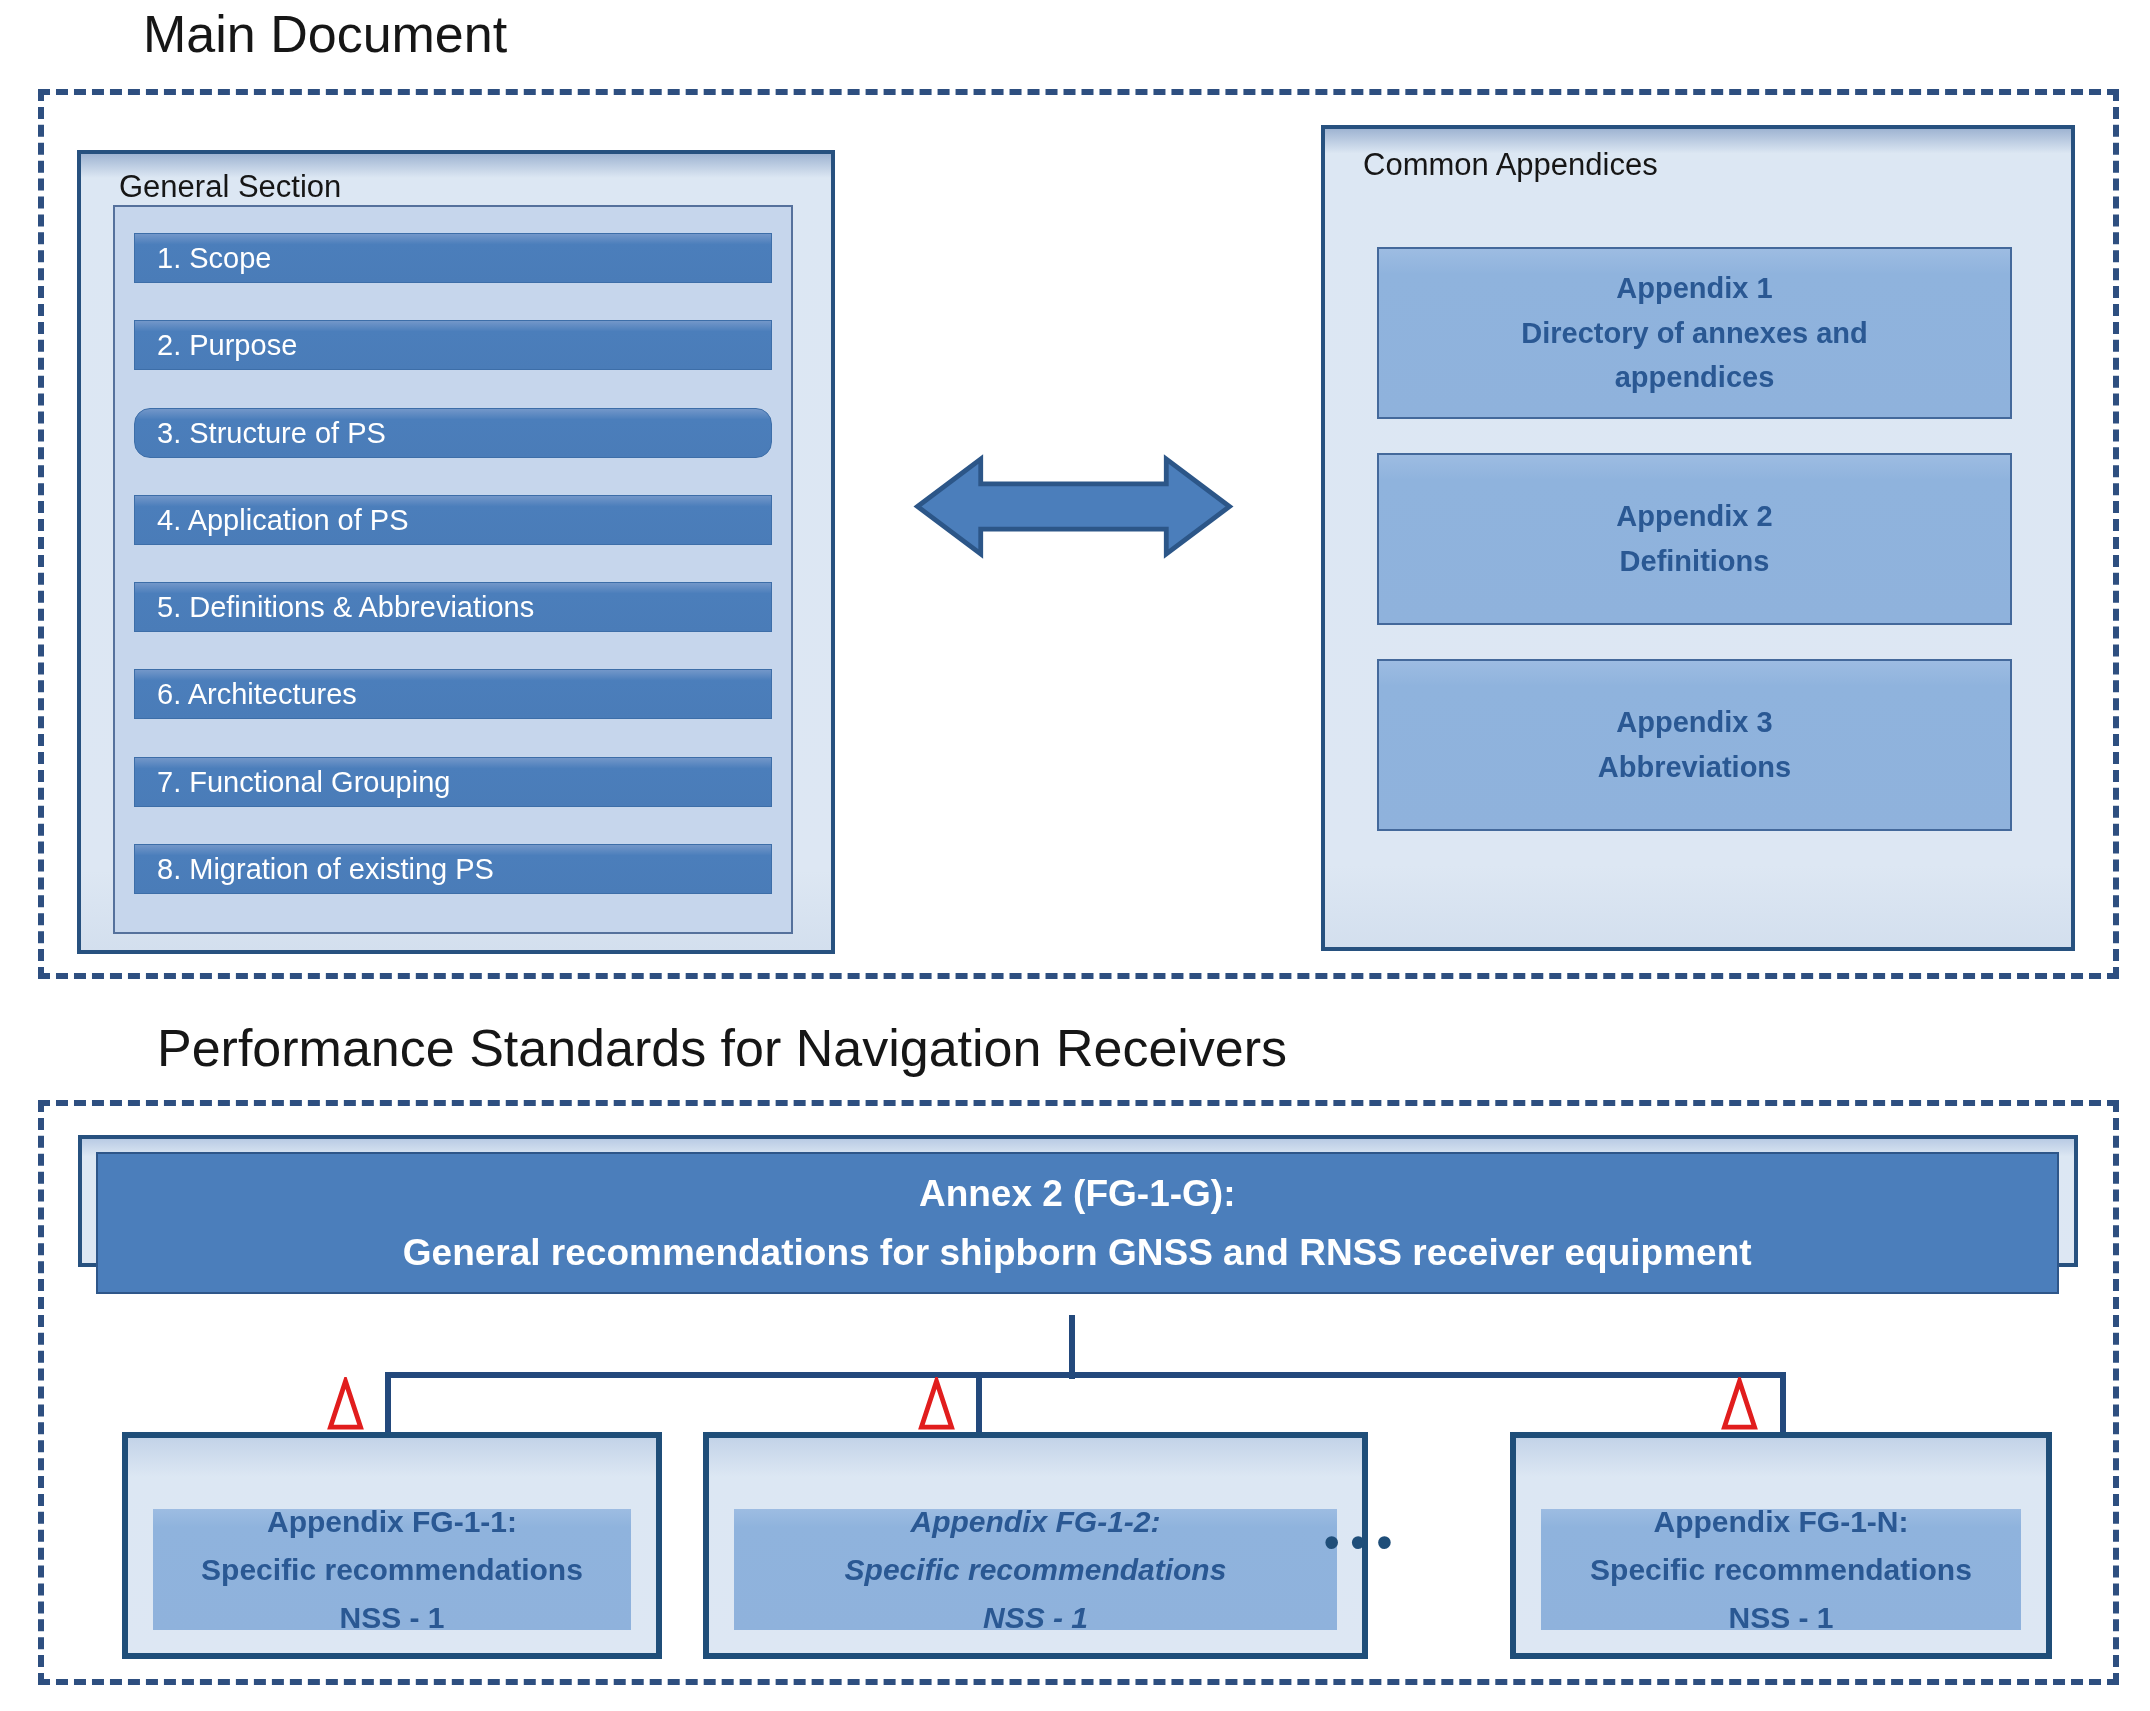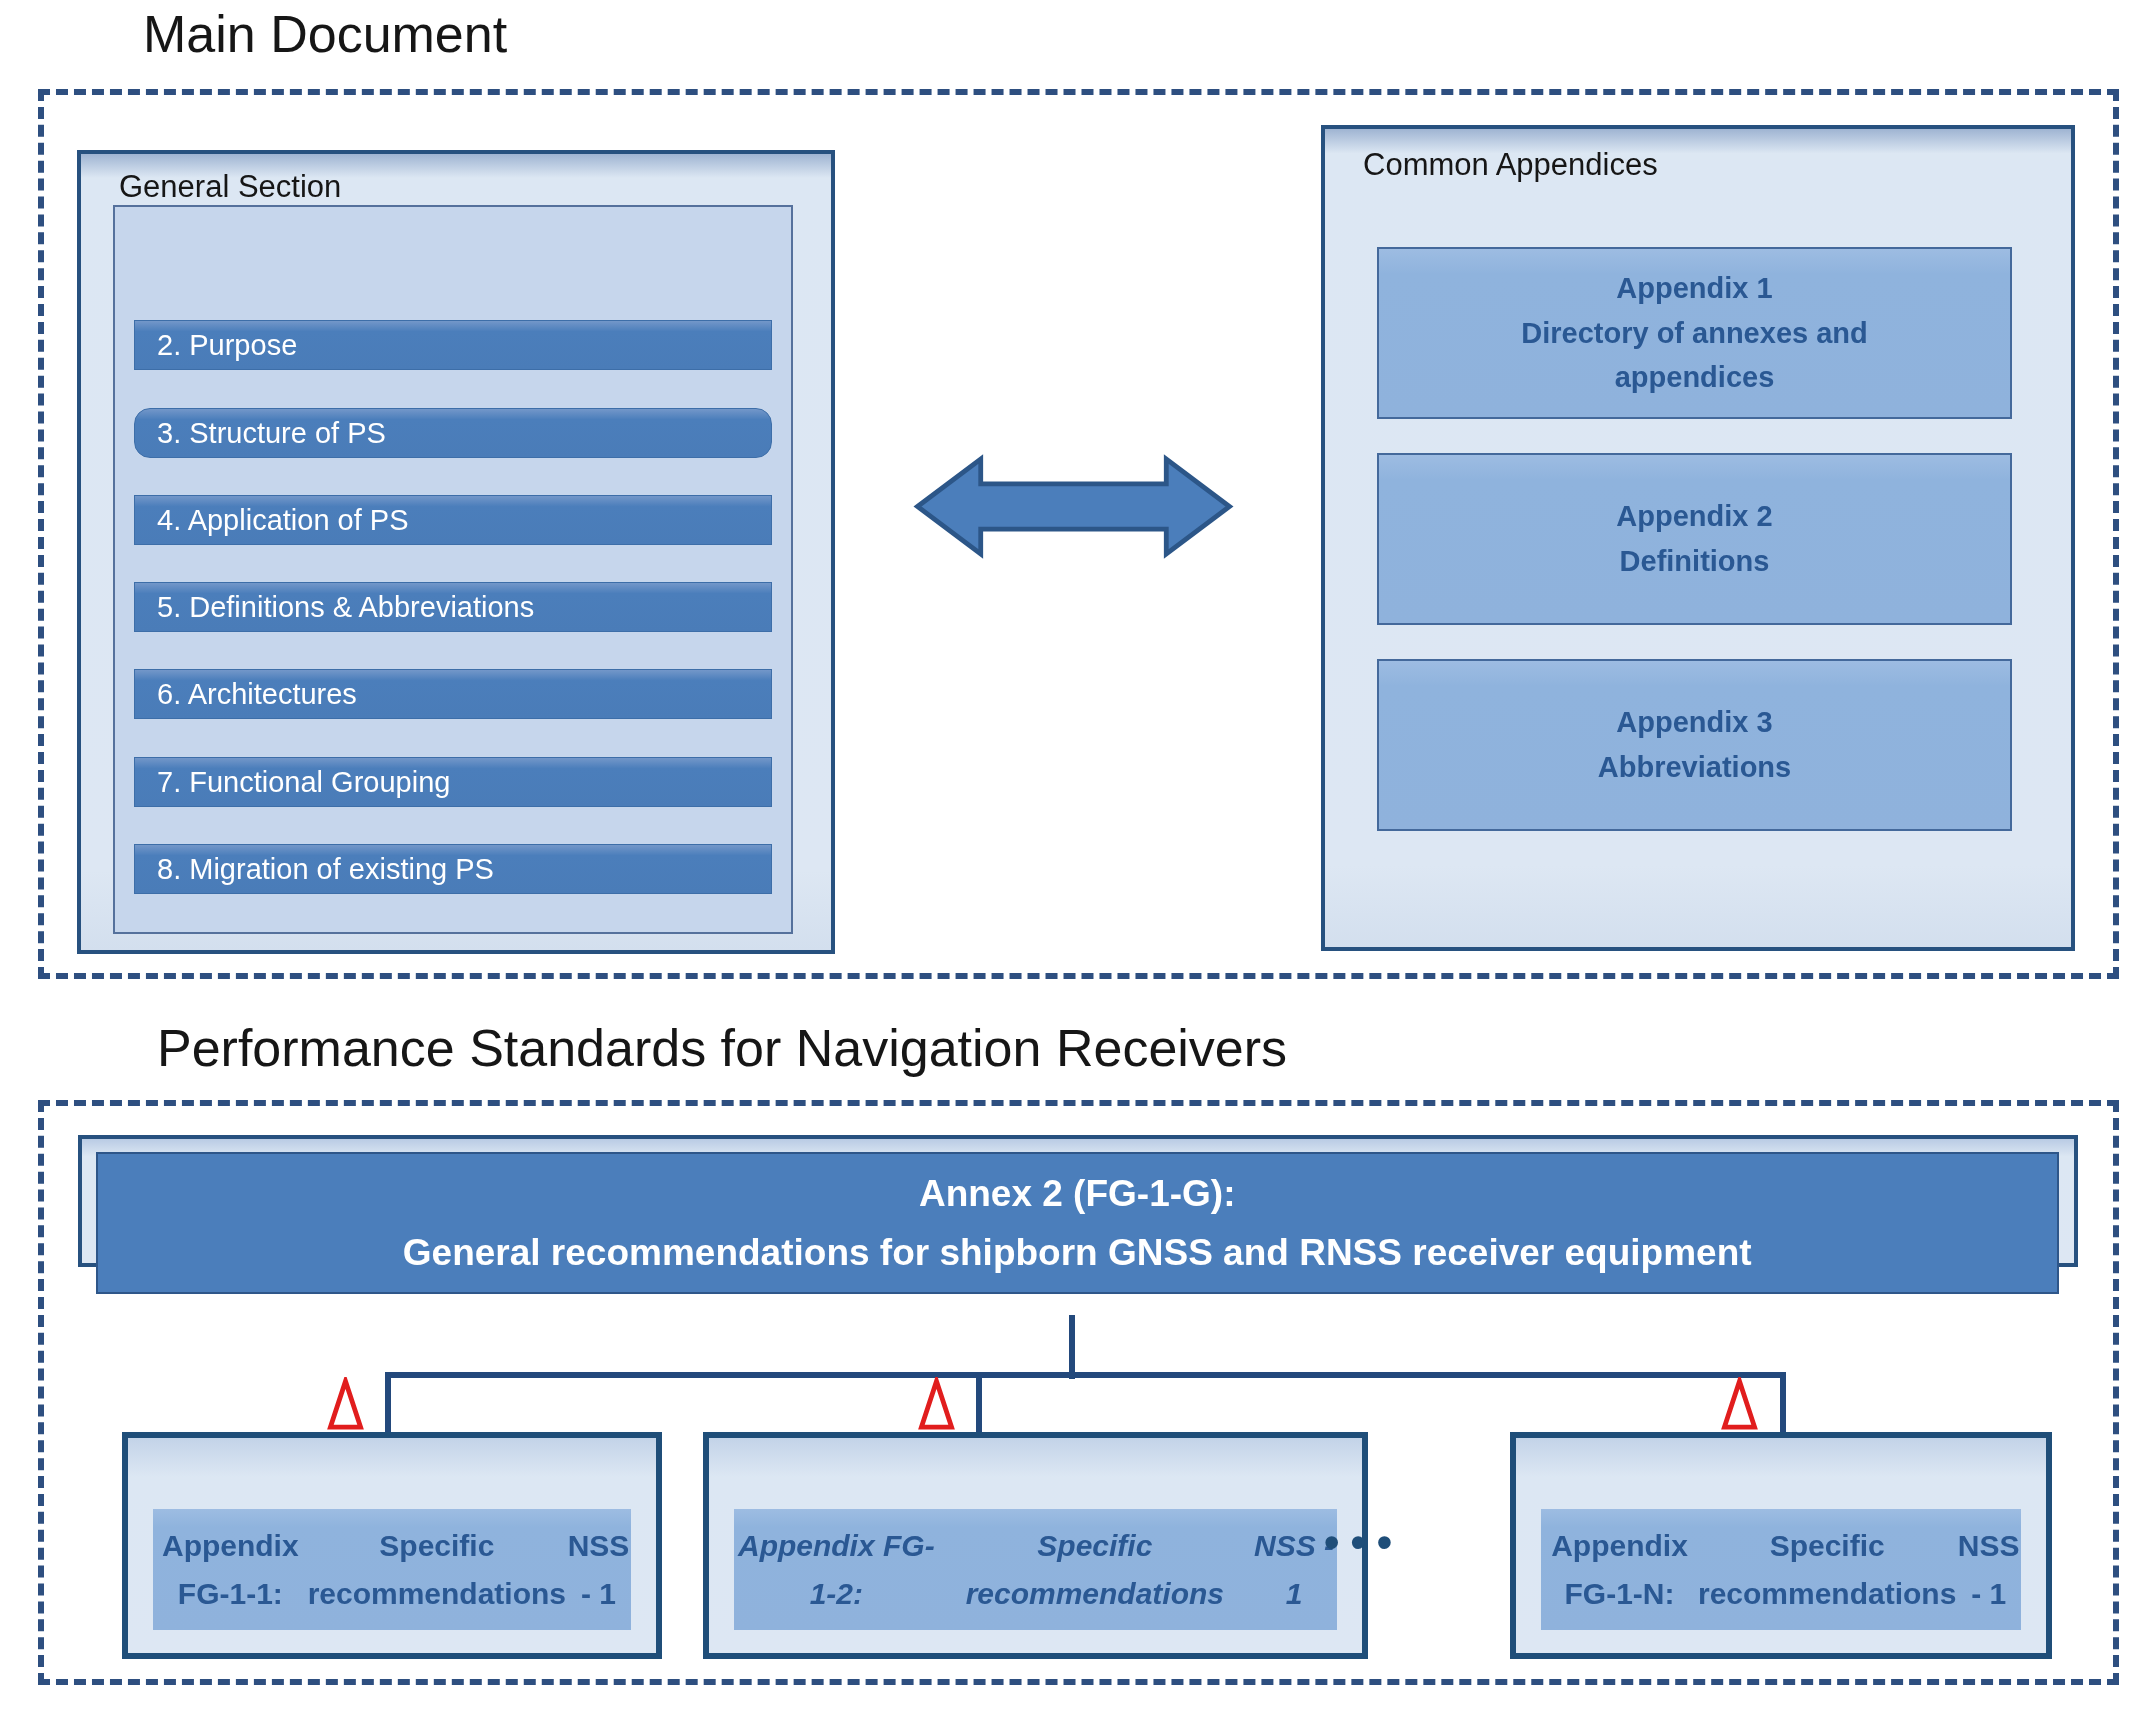--- a/index.html
+++ b/index.html
@@ -53,39 +53,40 @@
   }
   .connector{background:#23497c;}
   .fg-box{
     position:absolute;top:1432px;height:227px;
     background:linear-gradient(180deg,#c3d3e8 0%,#dce7f3 18%,#dde7f3 100%);
     border:6.2px solid #1f4e79;box-sizing:border-box;
   }
   .fg-inner{
     position:absolute;left:25px;right:25px;top:23.4px;bottom:23.4px;
     background:linear-gradient(180deg,#9dbce2 0%,#8fb3dd 15%,#8fb2dc 100%);
-    display:flex;align-items:center;justify-content:center;
+    display:flex;flex-direction:column;align-items:center;justify-content:center;
     color:#2a5893;font-weight:bold;font-size:30px;line-height:1.6;text-align:center;margin-top:48px;
   }
   .ellipsis{
     color:#1f4e79;font-weight:bold;font-size:44px;letter-spacing:11px;white-space:nowrap;
   }
 </style>
 </head>
 <body>
 
 <div class="canvas">
 
   <div class="abs big-title" style="left:143px;top:4.1px;">Main Document</div>
 
   <div class="abs dashed-region" style="left:38px;top:89px;width:2081px;height:890px;"></div>
 
   <div class="abs container-box" style="left:77px;top:150px;width:758px;height:804px;">
     <div class="section-title" style="position:absolute;left:38px;top:15px;">General Section</div>
     <div class="gs-panel" style="left:32px;top:51px;width:680px;height:729px;">
+      <div class="bar" style="top:26px;">1. Scope</div>
       <div class="bar" style="top:113px;">2. Purpose</div>
       <div class="bar" style="top:201px;border-radius:16px;">3. Structure of PS</div>
       <div class="bar" style="top:288px;">4. Application of PS</div>
       <div class="bar" style="top:375px;">5. Definitions &amp; Abbreviations</div>
       <div class="bar" style="top:462px;">6. Architectures</div>
       <div class="bar" style="top:550px;">7. Functional Grouping</div>
       <div class="bar" style="top:637px;">8. Migration of existing PS</div>
     </div>
   </div>
 

